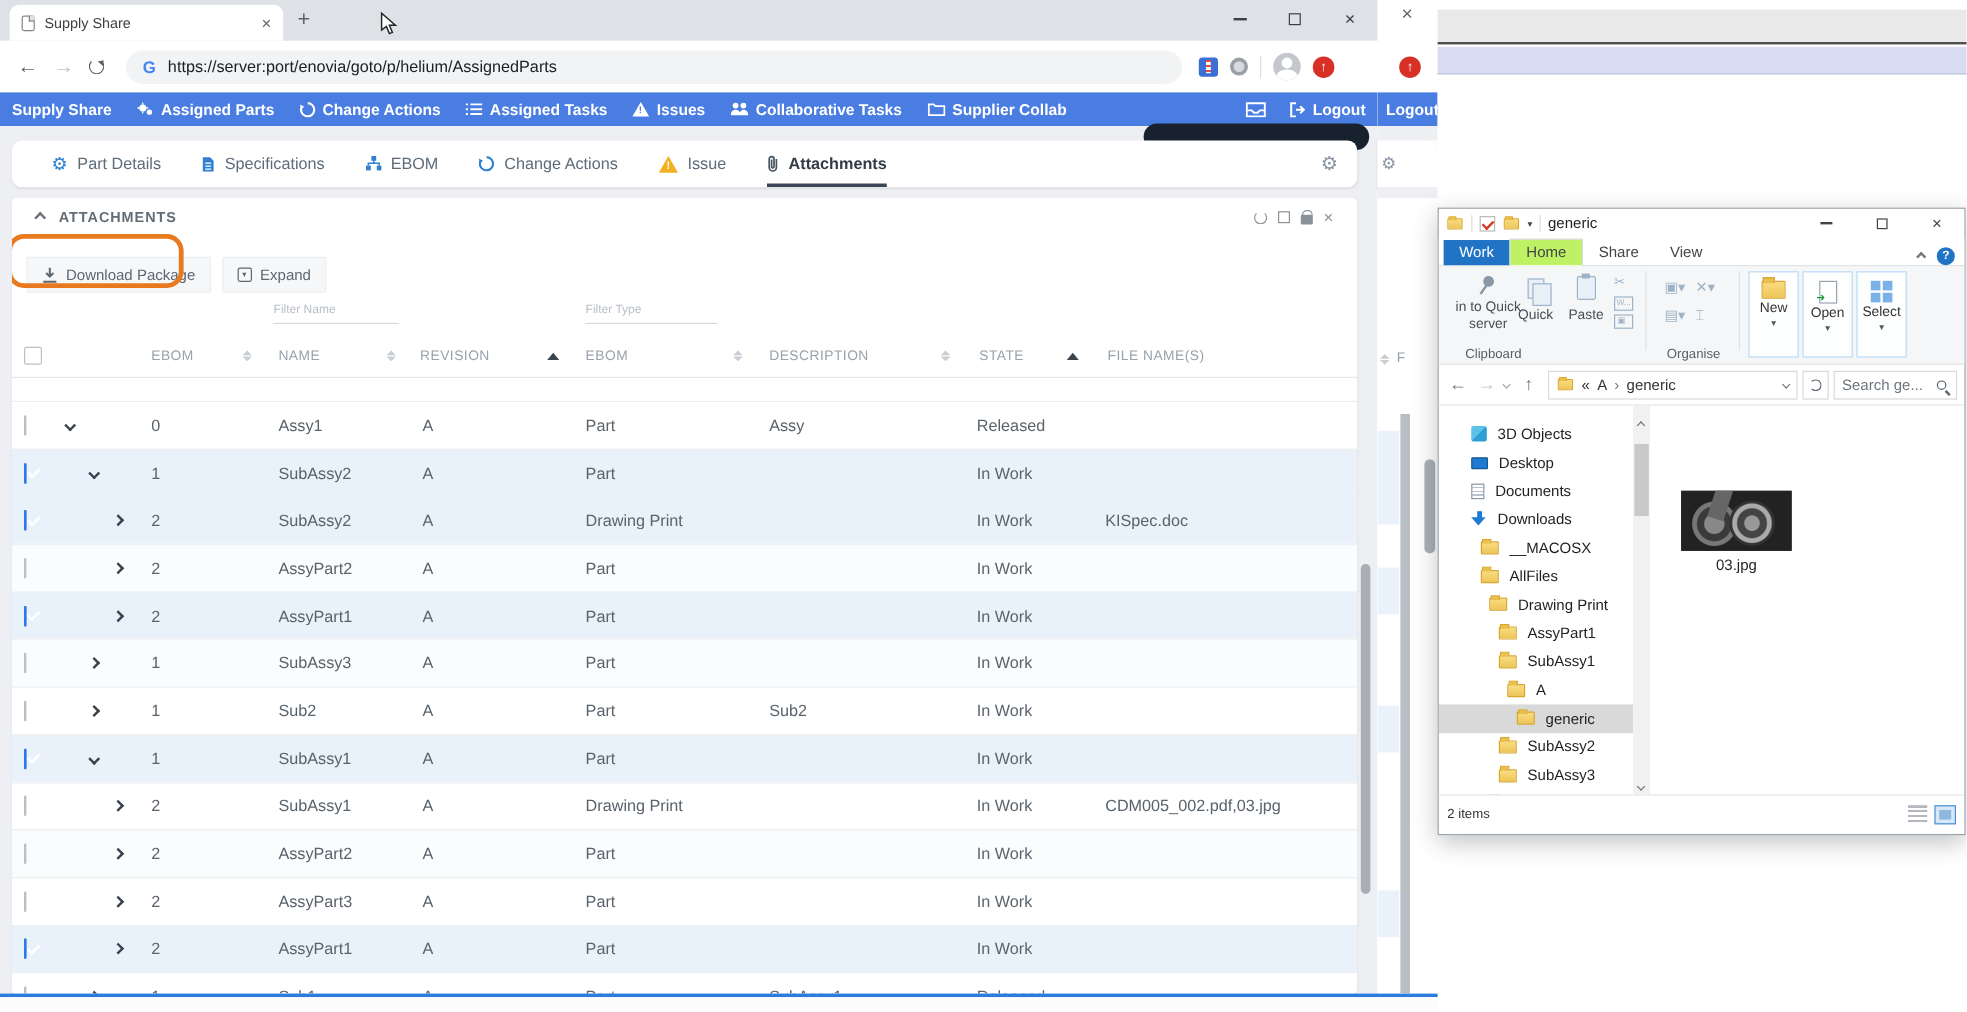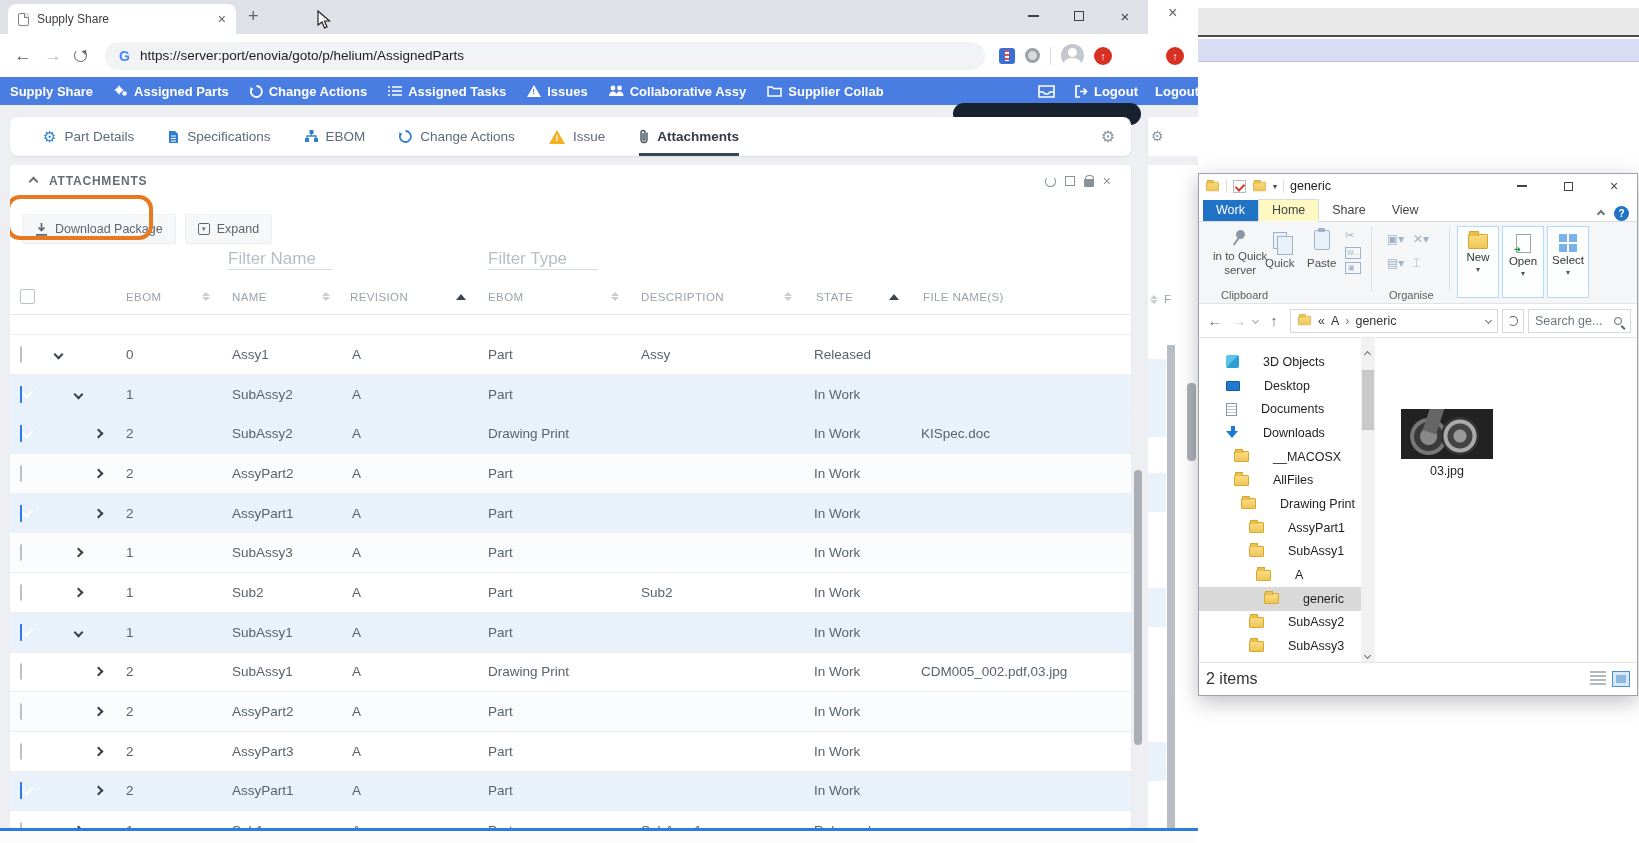--- a/index.html
+++ b/index.html
@@ -80,21 +80,21 @@
   .pi-box { width:10px; height:10px; border:1.6px solid #8a939b; }
   .pi-lock { width:10px; height:8px; background:#8a939b; border-radius:1px; position:relative; margin-top:4px; }
   .pi-lock::before { content:""; position:absolute; left:1.5px; top:-4px; width:7px; height:6px; border:1.6px solid #8a939b; border-bottom:none; border-radius:4px 4px 0 0; }
   .pi-x { font-size:14px; line-height:1; }
 
   .p-buttons { position:absolute; left:12px; top:37px; display:flex; gap:9px;margin-top:12px; }
   .pbtn { height:30px; background:#f6f7f8; border:1px solid #eceef0; border-radius:2px; display:flex; align-items:center; gap:7px; padding:0 12px; font-size:12.5px; color:#5d6771; }
   .expand-ic { width:12px; height:12px; border:1.5px solid #5d6771; border-radius:2px; display:flex; align-items:center; justify-content:center; font-size:7px; color:#5d6771; }
   .orange-ring { position:absolute; left:-4px; top:30px; width:147px; height:45px; border:4px solid #e8791e; border-radius:14px; pointer-events:none; z-index:5; }
 
-  .filter-input { position:absolute; top:83px; height:22px; border:none; border-bottom:1px solid #d6dade; background:transparent; font-size:17px; color:#49525a; font-family:inherit; }
+  .filter-input { position:absolute; top:83px; height:22px; border:none; border-bottom:1px solid #d6dade; background:transparent; font-size:10px; color:#49525a; font-family:inherit; }
   .filter-input::placeholder { color:#b6bec6; }
   #filter-name { left:218px; width:104px; }
   #filter-type { left:478px; width:110px; }
 
   .gridcols { display:grid; grid-template-columns:40px 70px 106px 120px 136px 153px 173px 107px 216px; align-items:center; }
   .thead { position:absolute; left:0; top:114px; width:1121px; height:36px; border-bottom:1px solid #e4e8eb; font-size:11.5px; color:#9aa3ab; letter-spacing:.4px; }
   .thead > div { display:flex; align-items:center; }
   .cb { width:15px; height:15px; border:1px solid #b9c0c6; border-radius:2px; background:#fff; margin-left:10px; flex:none; }
   .cb.checked { background:#2d79e8; border-color:#2d79e8; position:relative; }
   .cb.checked::after { content:""; position:absolute; left:4px; top:1.5px; width:4px; height:8px; border-right:2px solid #fff; border-bottom:2px solid #fff; transform:rotate(45deg); }
@@ -143,21 +143,21 @@
   .tiny-arrow { font-size:8px; color:#444; }
   .x-ctrls { margin-left:auto; display:flex; }
   .x-ctrls > div { width:46px; height:24px; display:flex; align-items:center; justify-content:center; }
   .x-ctrls .bar { width:10px; height:1.5px; background:#444; }
   .x-ctrls .box { width:9px; height:9px; border:1.2px solid #444; }
   .x-ctrls .xx { font-size:14px; color:#444; }
 
   .x-tabs { height:24px; display:flex; align-items:flex-end; border-bottom:1px solid #d9dbdd; background:#fff; font-size:12.5px; }
   .x-tab { padding:3px 13px 4px; color:#444; }
   .x-tab.file { background:#2173c6; color:#fff; margin-left:4px; }
-  .x-tab.activetab { border:1px solid #d9dbdd; border-bottom:1px solid #fff; margin-bottom:-1px; background:#fef9c3; }
+  .x-tab.activetab { border:1px solid #d9dbdd; border-bottom:1px solid #fff; margin-bottom:-1px; background:#bef264; }
   .x-tabs-right { margin-left:auto; display:flex; align-items:center; gap:10px; padding-right:8px; }
   .help-circ { width:15px; height:15px; border-radius:50%; background:#2173c6; color:#fff; font-size:10px; font-weight:bold; display:flex; align-items:center; justify-content:center; }
 
   .x-ribbon { height:82px; background:#f5f6f7; border-bottom:1px solid #e1e3e5; position:relative; font-size:11.5px; color:#494f54; }
   .rgroup-label { position:absolute; bottom:2px; font-size:11px; color:#5a5f63; }
   .pin-icon { width:9px; height:9px; border-radius:50%; background:#8a97a5; position:relative; }
   .pin-icon::after { content:""; position:absolute; left:3.5px; top:8px; width:2px; height:9px; background:#8a97a5; }
   .ric-copy { width:14px; height:17px; border:1.5px solid #9fb3c8; background:#e8f0f8; position:relative; }
   .ric-copy::after { content:""; position:absolute; left:3px; top:3px; width:14px; height:17px; border:1.5px solid #9fb3c8; background:#e8f0f8; }
   .ric-paste { width:16px; height:20px; border:1.5px solid #9fb3c8; background:#e8f0f8; border-radius:2px; position:relative; }
@@ -180,21 +180,21 @@
   .addrbox { width:208px; }
   .addrbox .dd { margin-left:auto; }
   .refreshbtn { width:22px; height:24px; border:1px solid #d6d9dc; background:#fff; display:flex; align-items:center; justify-content:center; }
   .refresh-ic { width:10px; height:10px; border:1.5px solid #5a646e; border-radius:50%; border-left-color:transparent; }
   .searchbox { flex:1; color:#6d767e; }
   .mag { width:8px; height:8px; border:1.5px solid #5a646e; border-radius:50%; position:relative; margin-left:auto; margin-right:2px; }
   .mag::after { content:""; position:absolute; left:7px; top:7px; width:5px; height:1.5px; background:#5a646e; transform:rotate(45deg); transform-origin:0 0; }
 
   .x-main { flex:1; display:flex; overflow:hidden; }
   .x-side { width:162px; position:relative; padding-top:12px; overflow:hidden; }
-  .treeitem { height:23.7px; display:flex; align-items:center; gap:24px; font-size:12.5px; color:#1f1f1f; white-space:nowrap; }
+  .treeitem { height:23.7px; display:flex; align-items:center; gap:9px; font-size:12.5px; color:#1f1f1f; white-space:nowrap; }
   .treeitem.sel { background:#d9d9d9; }
   .ti-cube { width:13px; height:13px; background:linear-gradient(135deg,#5bc2ea 50%,#2e9fd4 50%); border-radius:2px; flex:none; }
   .ti-monitor { width:14px; height:10px; background:#1f7ad4; border:1.5px solid #15598f; border-radius:1px; flex:none; }
   .ti-doc { width:11px; height:13px; border:1.3px solid #8a97a5; background:repeating-linear-gradient(#fff 0 2px,#b9c4cf 2px 3px); flex:none; }
   .ti-down { width:13px; height:13px; position:relative; flex:none; }
   .ti-down::before { content:""; position:absolute; left:4.5px; top:0; width:4px; height:6px; background:#1f7ad4; }
   .ti-down::after { content:""; position:absolute; left:0; top:5px; border-left:6.5px solid transparent; border-right:6.5px solid transparent; border-top:7px solid #1f7ad4; }
   .x-sidescroll { width:14px; background:#f1f1f1; position:relative; }
   .x-sidescroll .up, .x-sidescroll .dn { position:absolute; left:3px; font-size:8px; color:#6f6f6f; }
   .x-sidescroll .up { top:14px; } .x-sidescroll .dn { bottom:4px; }
@@ -203,21 +203,21 @@
   .filecard { position:absolute; display:flex; flex-direction:column; align-items:center; }
   .thumb-jpg { width:92px; height:50px; background:#151515 radial-gradient(circle at 30% 55%, #888 0 8px, #3a3a3a 9px 14px, #777 15px 18px, #222 19px 100%); position:relative; overflow:hidden; }
   .thumb-jpg::before { content:""; position:absolute; right:14px; top:8px; width:38px; height:38px; border-radius:50%; background:radial-gradient(circle, #999 0 6px, #444 7px 12px, #aaa 13px 16px, #333 17px 19px); }
   .thumb-jpg::after { content:""; position:absolute; left:26px; top:-6px; width:14px; height:30px; background:#666; transform:rotate(18deg); }
   .thumb-pdf { width:74px; height:96px; background:#fff; border:1px solid #b9b9b9; position:relative; padding:9px 7px; }
   .pdflines { width:100%; height:100%; background:repeating-linear-gradient(#9aa1a8 0 1.5px, transparent 1.5px 5px); }
   .pdfbadge { position:absolute; right:-8px; bottom:10px; width:26px; height:23px; background:#cf1c24; border-radius:3px; box-shadow:0 1px 2px rgba(0,0,0,.3); display:flex; align-items:center; justify-content:center; }
   .pdfbadge i { display:block; width:12px; height:12px; background:#fff; clip-path:polygon(50% 0,100% 100%,74% 100%,50% 48%,26% 100%,0 100%); }
   .filelabel { font-size:12.5px; color:#1f1f1f; margin-top:5px; }
 
-  .x-status { height:22px; border-top:1px solid #e5e5e5; display:flex; align-items:center; padding:16px 7px; font-size:16px; color:#333; }
+  .x-status { height:22px; border-top:1px solid #e5e5e5; display:flex; align-items:center; padding:16px 7px; font-size:11px; color:#333; }
   .viewicons { margin-left:auto; display:flex; gap:6px; }
   .vi-list { width:16px; height:14px; background:repeating-linear-gradient(#9aa1a8 0 2px, transparent 2px 4px); opacity:.75; }
   .vi-thumb { width:18px; height:16px; border:1.5px solid #4a90d9; background:#d9e8f7; display:flex; align-items:center; justify-content:center; }
   .vi-thumb i { display:block; width:10px; height:8px; background:#8fb8e0; }
 </style>
 </head>
 <body>
 
 <div id="screen">
 
@@ -293,21 +293,21 @@
       <span class="bn-item">
         <span class="warn-tri"></span>
         <span>Issues</span>
         </span>
       <span class="bn-item">
         <svg width="15" height="12" viewBox="0 0 15 12" fill="#fff">
             <circle cx="4" cy="3" r="2.4"></circle>
             <circle cx="10.5" cy="3" r="2.4"></circle>
             <path d="M0 11c0-3 2-4.5 4-4.5S8 8 8 11zM7 11c.3-2.5 1.8-4.5 3.5-4.5 2 0 4 1.5 4 4.5z"></path>
           </svg>
-        <span>Collaborative Assy</span>
+        <span>Collaborative Tasks</span>
         </span>
       <span class="bn-item">
         <svg width="15" height="12" viewBox="0 0 15 12">
             <path d="M1 2h4l1.5 1.5H14V11H1z" fill="none" stroke="#fff" stroke-width="1.5"></path>
           </svg>
         <span>Supplier Collab</span>
         </span>
       <span class="bn-right">
         <svg width="17" height="14" viewBox="0 0 17 14">
             <path d="M1 8V2h15v6M1 8h4l2 2h3l2-2h4M1 8v5h15V8" fill="none" stroke="#fff" stroke-width="1.6"></path>

